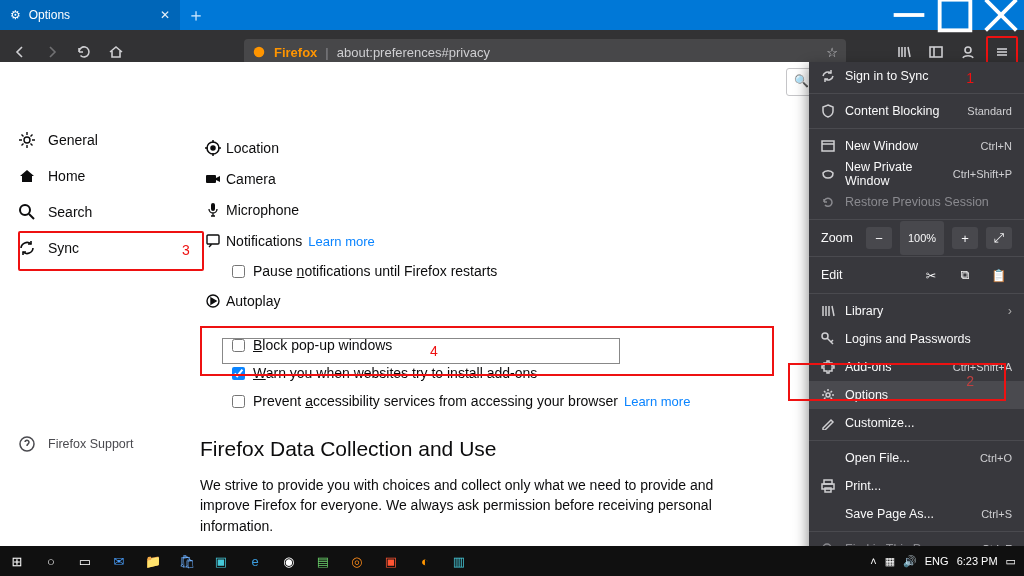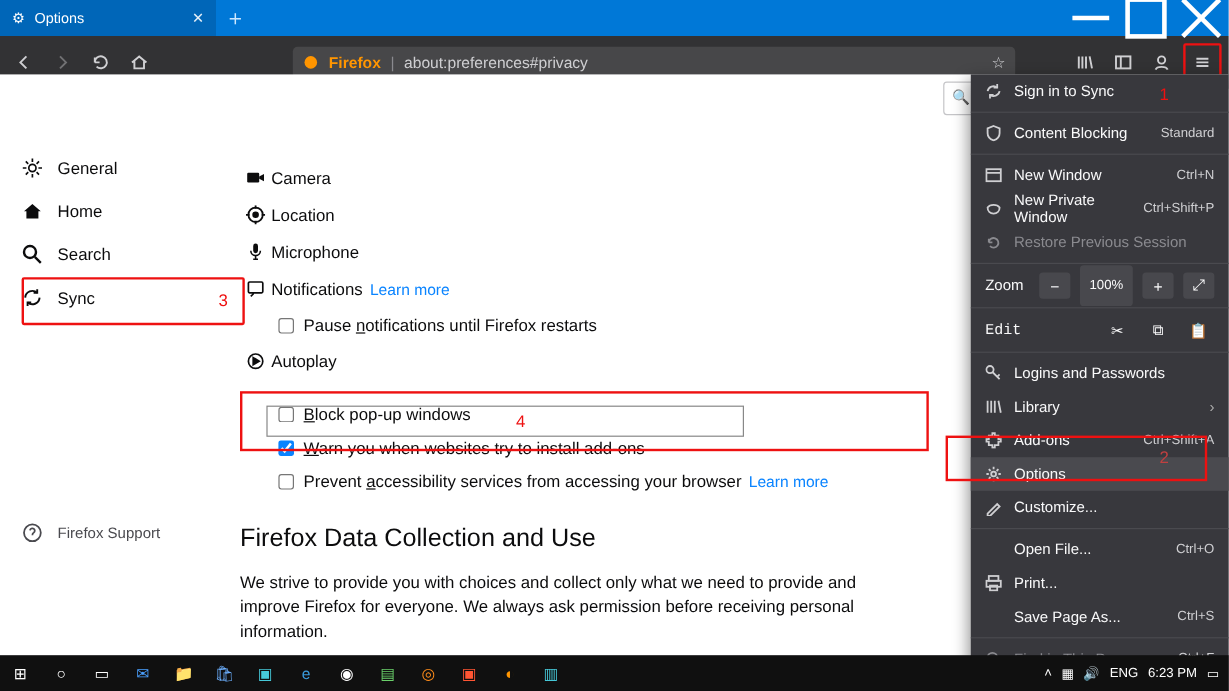--- a/index.html
+++ b/index.html
@@ -73,21 +73,21 @@
 .mrow .chev{color:#aaa;}
 .mrow svg{width:14px;height:14px;stroke:#cfcfd2;fill:none;stroke-width:1.5;flex-shrink:0;}
 .mrow.dim{color:#8a8a8f;}
 .mrow.dim svg{stroke:#8a8a8f;}
 .msep{height:1px;background:#4a4a4f;margin:3px 0;}
 .zoom{display:flex;align-items:center;height:30px;padding:0 12px;gap:8px;}
 .zoom .lab{flex:1;}
 .zbtn{width:26px;height:22px;display:flex;align-items:center;justify-content:center;background:#48484d;border-radius:3px;font-size:13px;}
 .zpct{width:44px;height:34px;display:flex;align-items:center;justify-content:center;background:#48484d;border-radius:3px;font-size:11px;}
 .edit{display:flex;align-items:center;height:30px;padding:0 12px;gap:8px;}
-.edit .lab{flex:1;font-family:Liberation Mono, monospace;}
+.edit .lab{flex:1;}
 .ebtn{width:26px;height:22px;display:flex;align-items:center;justify-content:center;}
 
 
 .taskbar{position:absolute;left:0;right:0;bottom:0;height:30px;background:#101010;display:flex;align-items:center;}
 .taskbar .tb{width:34px;height:30px;display:flex;align-items:center;justify-content:center;color:#fff;}
 .taskbar .sp{flex:1;}
 .tray{display:flex;align-items:center;gap:8px;color:#fff;font-size:11px;padding-right:8px;}
 .tray span{white-space:nowrap;}
 </style>
 </head>
@@ -221,37 +221,37 @@
     <div class="content">
       <div class="searchwrap">
         <span class="mag">🔍</span>
         <input placeholder="Find in Options" style="">
       </div>
 
       <div style="height:52px"></div>
 
       <div class="row">
         <span class="ic">
-            <svg viewBox="0 0 16 16" fill="#0c0c0d">
-              <rect x="1" y="4" width="10" height="8" rx="1"></rect>
-              <path d="M11 7l4-2v6l-4-2z"></path>
-            </svg>
-          </span>
-        <span class="txt">Camera</span>
-        <span class="btn">Settings...</span>
-      </div>
-      <div class="row">
-        <span class="ic">
             <svg viewBox="0 0 16 16" fill="none" stroke="#0c0c0d" stroke-width="1.5">
               <circle cx="8" cy="8" r="6"></circle>
               <circle cx="8" cy="8" r="2" fill="#0c0c0d"></circle>
               <path d="M8 0v3M8 13v3M0 8h3M13 8h3"></path>
             </svg>
           </span>
         <span class="txt">Location</span>
+        <span class="btn">Settings...</span>
+      </div>
+      <div class="row">
+        <span class="ic">
+            <svg viewBox="0 0 16 16" fill="#0c0c0d">
+              <rect x="1" y="4" width="10" height="8" rx="1"></rect>
+              <path d="M11 7l4-2v6l-4-2z"></path>
+            </svg>
+          </span>
+        <span class="txt">Camera</span>
         <span class="btn">Settings...</span>
       </div>
       <div class="row">
         <span class="ic">
             <svg viewBox="0 0 16 16" fill="#0c0c0d">
               <rect x="6" y="1" width="4" height="8" rx="2"></rect>
               <path d="M4 7a4 4 0 0 0 8 0M8 11v3M6 14h4" fill="none" stroke="#0c0c0d" stroke-width="1.3"></path>
             </svg>
           </span>
         <span class="txt">Microphone</span>
@@ -362,31 +362,31 @@
     <div class="msep"></div>
     <div class="edit">
         <span class="lab">Edit</span>
         <span class="ebtn">✂</span>
         <span class="ebtn">⧉</span>
         <span class="ebtn">📋</span>
       </div>
     <div class="msep"></div>
     <div class="mrow">
         <svg viewBox="0 0 14 14">
+          <path d="M2 2v10M5 2v10M8 2v10M11 2l2 10"></path>
+        </svg>
+        <span class="lab">Library</span>
+        <span class="chev">›</span>
+      </div>
+    <div class="mrow">
+        <svg viewBox="0 0 14 14">
           <circle cx="4" cy="4" r="3"></circle>
           <path d="M6 6l6 6M10 10l2-2"></path>
         </svg>
         <span class="lab">Logins and Passwords</span>
-      </div>
-    <div class="mrow">
-        <svg viewBox="0 0 14 14">
-          <path d="M2 2v10M5 2v10M8 2v10M11 2l2 10"></path>
-        </svg>
-        <span class="lab">Library</span>
-        <span class="chev">›</span>
       </div>
     <div class="mrow">
         <svg viewBox="0 0 14 14">
           <path d="M3 3h3V1h2v2h3v3h2v2h-2v3H8v2H6v-2H3V8H1V6h2z"></path>
         </svg>
         <span class="lab">Add-ons</span>
         <span class="shc">Ctrl+Shift+A</span>
       </div>
     <div class="mrow hover">
         <svg viewBox="0 0 14 14">

